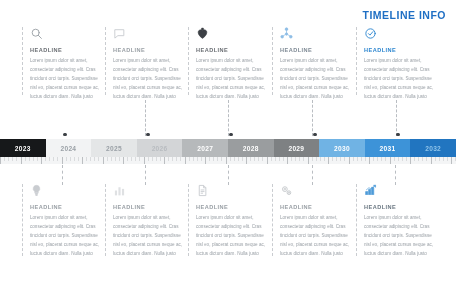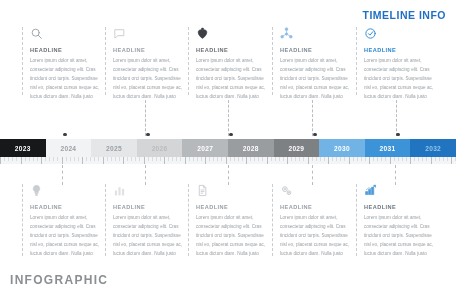--- a/index.html
+++ b/index.html
@@ -384,14 +384,13 @@
         <polyline points="4,11 9,7 13,8.6 20.5,2.8" fill="none"></polyline>
         <polygon points="21.4,2 21.4,6 17.6,2.6"></polygon>
             </svg>
           </span>
          <div class="headline" style="color:#6b7883">HEADLINE</div>
          <div class="body">Lorem ipsum dolor sit amet, consectetur adipiscing elit. Cras tincidunt orci turpis. Suspendisse nisl ex, placerat cursus neque ac, luctus dictum diam. Nulla justo</div>
        </div>
       </div>
     </div>
 
-  <div class="footer">INFOGRAPHIC</div>
 </div>
 
 </body></html>

